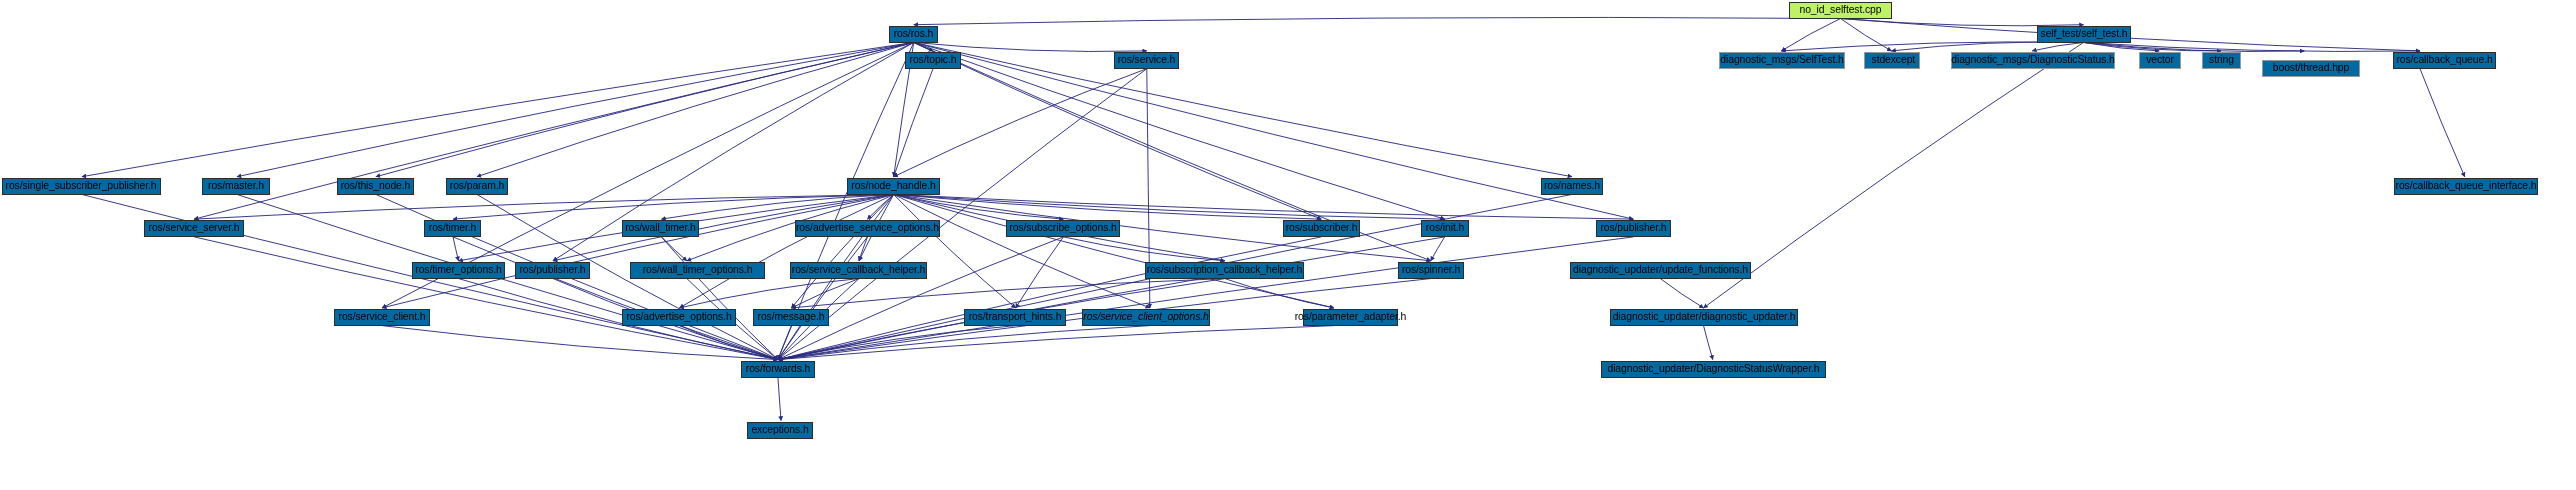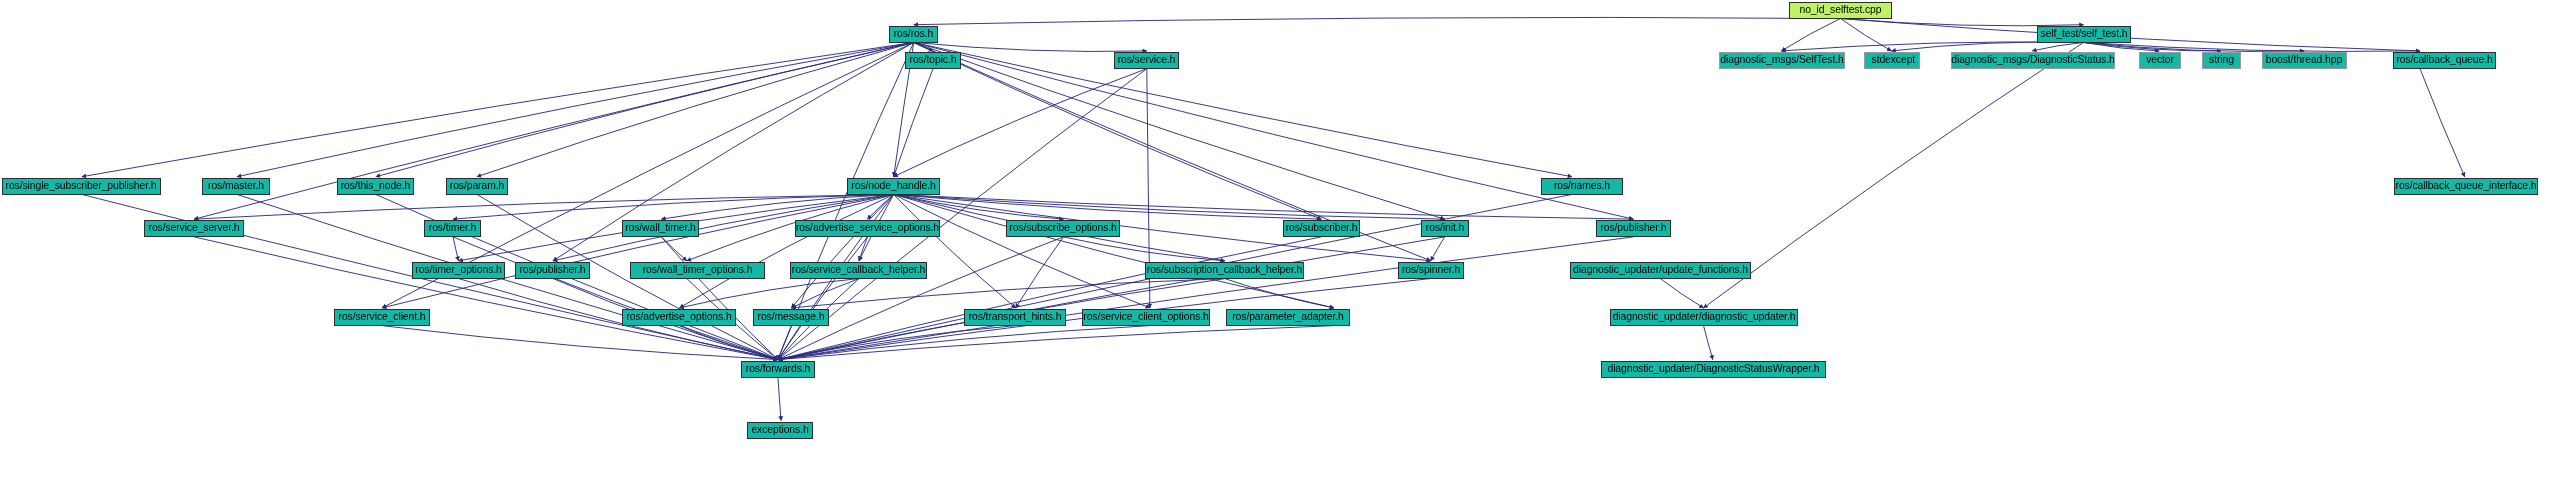--- a/index.html
+++ b/index.html
@@ -22,21 +22,21 @@
     height: 490px;
     pointer-events: none;
   }
   .gnode {
     position: absolute;
     box-sizing: border-box;
     display: flex;
     align-items: center;
     justify-content: center;
     white-space: nowrap;
-    background: #14b8a6;
+    background: #0369a1;
     border: 0.8px solid #9a9a9a;
     color: #000000;
     font-size: 10.4px;
     line-height: 1;
     height: 17px;
     letter-spacing: -0.1px;
   }
   .gnode.linked {
     border: 1.2px solid #2c2c2c;
   }
@@ -179,21 +179,21 @@
       </div>
       <div class="gnode" style="left: 1951px; top: 52px; width: 164px;">
         <span class="lbl">diagnostic_msgs/DiagnosticStatus.h</span>
       </div>
       <div class="gnode" style="left: 2139px; top: 52px; width: 42px;">
         <span class="lbl">vector</span>
       </div>
       <div class="gnode" style="left: 2202px; top: 52px; width: 39px;">
         <span class="lbl">string</span>
       </div>
-      <div class="gnode" style="left: 2262px; top: 52px; width: 85px; justify-content: flex-end;">
+      <div class="gnode" style="left: 2262px; top: 60px; width: 98px;">
         <span class="lbl">boost/thread.hpp</span>
       </div>
       <div class="gnode linked" style="left: 2369px; top: 52px; width: 103px; margin-left: 24px;">
         <span class="lbl">ros/callback_queue.h</span>
       </div>
       <div class="gnode linked" style="left: 2394px; top: 178px; width: 144px;">
         <span class="lbl">ros/callback_queue_interface.h</span>
       </div>
       <div class="gnode linked" style="left: 1.5px; top: 178px; width: 159px;">
         <span class="lbl">ros/single_subscriber_publisher.h</span>
@@ -203,21 +203,21 @@
       </div>
       <div class="gnode linked" style="left: 337px; top: 178px; width: 77px;">
         <span class="lbl">ros/this_node.h</span>
       </div>
       <div class="gnode linked" style="left: 446px; top: 178px; width: 62px;">
         <span class="lbl">ros/param.h</span>
       </div>
       <div class="gnode linked" style="left: 847px; top: 178px; width: 93px;">
         <span class="lbl">ros/node_handle.h</span>
       </div>
-      <div class="gnode linked" style="left: 1541px; top: 178px; width: 82px;">
+      <div class="gnode linked" style="left: 1541px; top: 178px; width: 62px;">
         <span class="lbl">ros/names.h</span>
       </div>
       <div class="gnode linked" style="left: 144px; top: 220px; width: 100px;">
         <span class="lbl">ros/service_server.h</span>
       </div>
       <div class="gnode linked" style="left: 424px; top: 220px; width: 57px;">
         <span class="lbl">ros/timer.h</span>
       </div>
       <div class="gnode linked" style="left: 622px; top: 220px; width: 77px;">
         <span class="lbl">ros/wall_timer.h</span>
@@ -263,24 +263,24 @@
       </div>
       <div class="gnode linked" style="left: 622px; top: 309px; width: 114px;">
         <span class="lbl">ros/advertise_options.h</span>
       </div>
       <div class="gnode linked" style="left: 753px; top: 309px; width: 76px;">
         <span class="lbl">ros/message.h</span>
       </div>
       <div class="gnode linked" style="left: 964px; top: 309px; width: 102px;">
         <span class="lbl">ros/transport_hints.h</span>
       </div>
-      <div class="gnode linked" style="left: 1082px; top: 309px; width: 128px;">
+      <div class="gnode linked" style="left: 1082px; top: 309px; width: 128px; font-style: italic;">
         <span class="lbl">ros/service_client_options.h</span>
       </div>
-      <div class="gnode linked" style="left: 1226px; top: 309px; width: 124px;">
+      <div class="gnode linked" style="left: 1303px; top: 309px; width: 95px;">
         <span class="lbl">ros/parameter_adapter.h</span>
       </div>
       <div class="gnode linked" style="left: 1610px; top: 309px; width: 188px;">
         <span class="lbl">diagnostic_updater/diagnostic_updater.h</span>
       </div>
       <div class="gnode linked" style="left: 741px; top: 361px; width: 74px;">
         <span class="lbl">ros/forwards.h</span>
       </div>
       <div class="gnode linked" style="left: 1601px; top: 361px; width: 225px;">
         <span class="lbl">diagnostic_updater/DiagnosticStatusWrapper.h</span>

